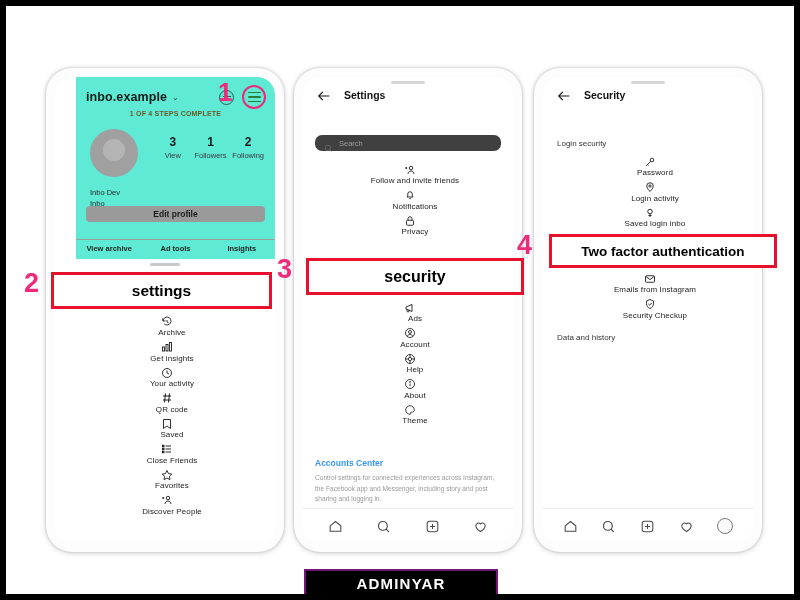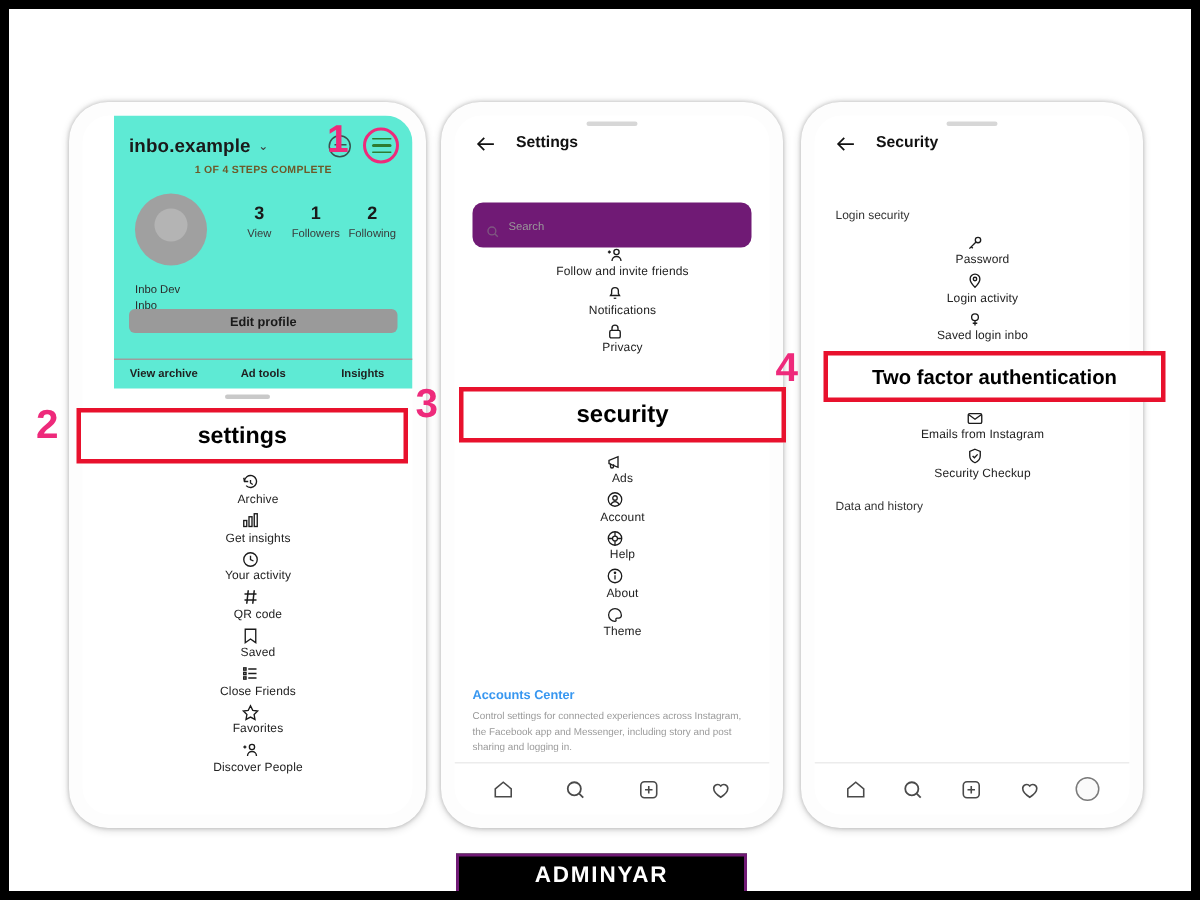--- a/index.html
+++ b/index.html
@@ -145,22 +145,22 @@
 
   
   #phone2 { left: 288px; top: 62px; width: 228px; height: 484px; }
   .scr-head {
     position:absolute; top:0; left:0; right:0; height:36px;
     display:flex; align-items:center; padding-left:14px;
   }
   .back-arrow { width:14px; height:12px; margin-right:13px; }
   .scr-title { font-size:10.5px; font-weight:bold; color:#111; }
   .searchbar {
-    position:absolute; left:12px; right:12px; top:58px; height:30px;
-    background:#701a75; border-radius:7px;
+    position:absolute; left:12px; right:12px; top:58px; height:16px;
+    background:#404040; border-radius:7px;
     display:flex; align-items:center; padding-left:9px;
   }
   .searchbar .sglyph { width:9px; height:9px; margin-right:6px; opacity:.55; }
   .searchbar .sph { font-size:7.5px; color:#9b9b9b; }
   .acct-center {
     position:absolute; left:12px; right:12px; top:381px;
     font-size:8.5px; color:#3897f0; font-weight:bold;
   }
   .acct-desc {
     position:absolute; left:12px; right:14px; top:396px;

